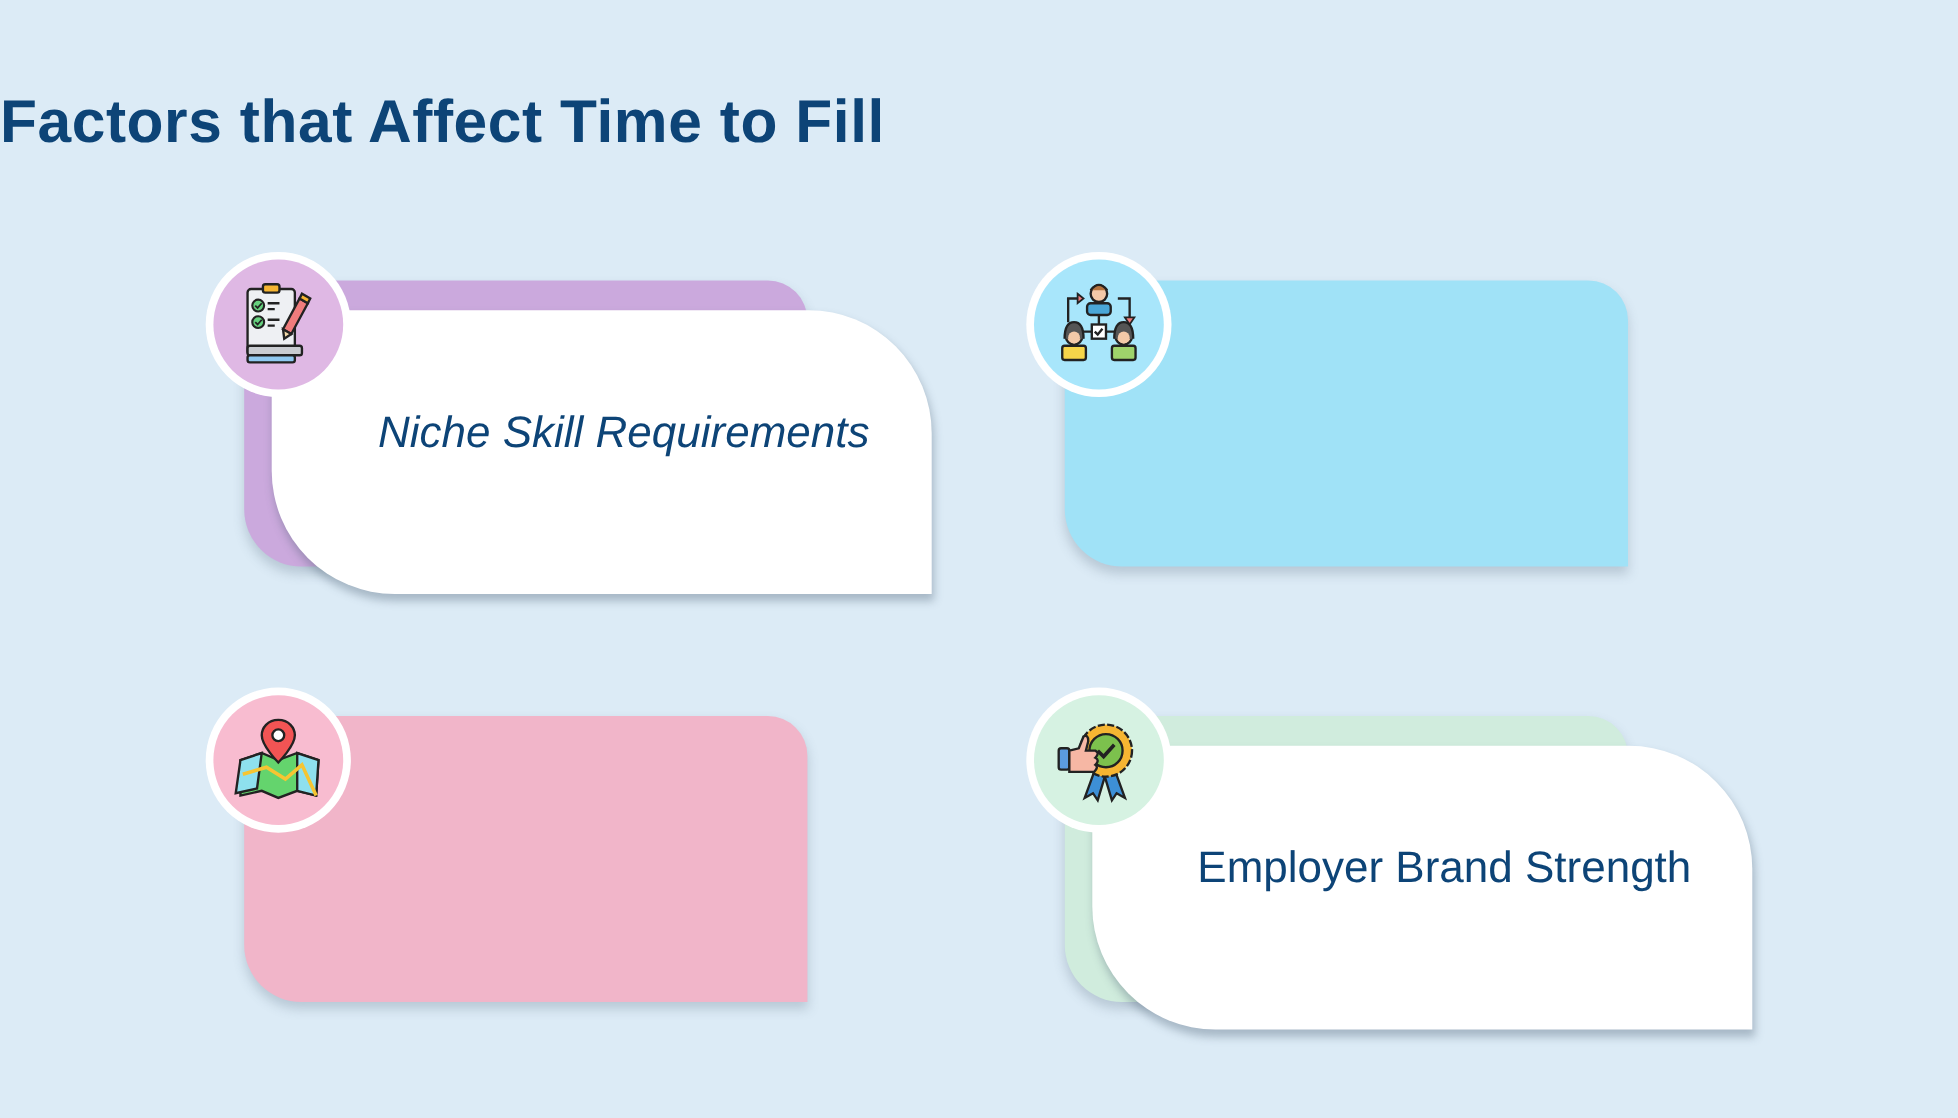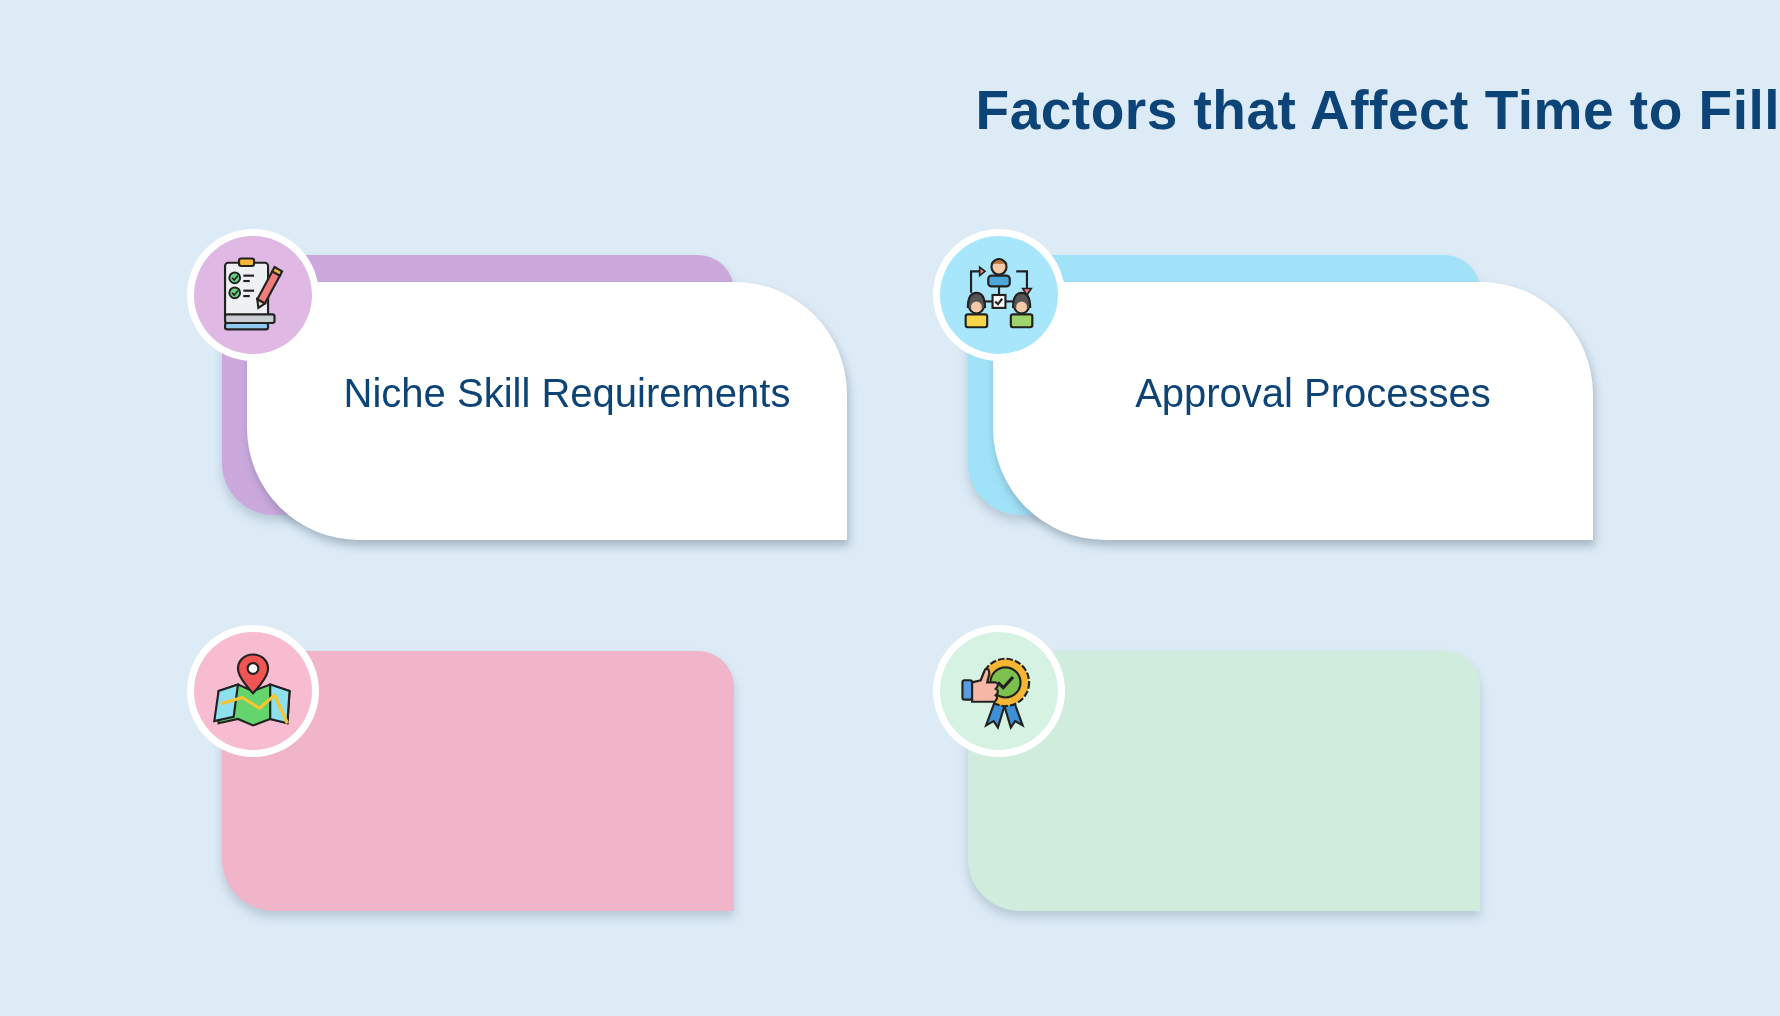--- a/index.html
+++ b/index.html
@@ -3,21 +3,21 @@
 <meta charset="utf-8">
 <style>
   html, body { margin: 0; padding: 0; }
   body {
     width: 1780px; height: 1016px; position: relative; overflow: hidden;
     background: #dcebf6;
     font-family: "Liberation Sans", "DejaVu Sans", sans-serif;
   }
   .title {
     position: absolute; left: 0; top: 78px; width: 1780px;
-    text-align: right; color: #0d4477; font-size: 55px; font-weight: 700;
+    text-align: left; color: #0d4477; font-size: 55px; font-weight: 700;
     letter-spacing: 0.5px;
   }
   .card { position: absolute; width: 680px; height: 350px; }
   .back {
     position: absolute; left: 0; top: 26px; width: 512px; height: 260px;
     border-radius: 0 36px 0 52px;
     box-shadow: 0 6px 10px rgba(80,100,120,0.25);
   }
   .front {
     position: absolute; left: 25px; top: 53px; width: 600px; height: 258px;
@@ -40,21 +40,21 @@
     width: 118px; height: 118px; border-radius: 50%;
     display: flex; align-items: center; justify-content: center;
   }
   .circle-inner svg { width: 86px; height: 86px; }
 </style>
 </head>
 <body>
 
 <div class="title">Factors that Affect Time to Fill</div>
 
-<div class="card" style="left:222px; top:229px;">
+<div class="card" style="left:222px; top:229px;font-style:italic;">
   <div class="back" style="background:#cba9dd;"></div>
   <div class="front">
     <div class="label">Niche Skill Requirements</div>
   </div>
   <div class="circle">
     <div class="circle-inner" style="background:#dfb8e4;">
       <svg viewBox="0 0 80 80">
         <rect x="14" y="10" width="40" height="56" rx="3" fill="#eef0f3" stroke="#222" stroke-width="2"></rect>
         <rect x="27" y="6" width="14" height="7" rx="2" fill="#f6b532" stroke="#222" stroke-width="2"></rect>
         <circle cx="23" cy="24" r="5" fill="#66d17f" stroke="#222" stroke-width="1.8"></circle>
@@ -70,23 +70,20 @@
         <path d="M58 18 l7 4 l-14 26 l-7 -4 z" fill="#f07c7c" stroke="#222" stroke-width="2"></path>
         <path d="M58 18 l7 4 l2 -4 l-7 -4 z" fill="#f6b532" stroke="#222" stroke-width="2"></path>
         <path d="M44 44 l7 4 l-6 4 z" fill="#f3d9a8" stroke="#222" stroke-width="2"></path>
       </svg>
     </div>
   </div>
 </div>
 
 <div class="card" style="left:968px; top:229px;">
   <div class="back" style="background:#a0e2f7;"></div>
-  <div class="front">
-    <div class="label" style="margin-top:-36px;">Approval Processes</div>
-  </div>
   <div class="circle">
     <div class="circle-inner" style="background:#a8e6fb;">
       <svg viewBox="0 0 80 80">
         <circle cx="40" cy="14" r="7" fill="#f3c9a8" stroke="#222" stroke-width="2"></circle>
         <path d="M33 11 q7 -9 14 0" fill="#b5733f" stroke="#222" stroke-width="2"></path>
         <rect x="30" y="22" width="20" height="10" rx="3" fill="#4aa7d8" stroke="#222" stroke-width="2"></rect>
         <line x1="40" y1="32" x2="40" y2="40" stroke="#222" stroke-width="2"></line>
         <rect x="34" y="40" width="12" height="12" fill="#fff" stroke="#222" stroke-width="2"></rect>
         <path d="M36.5 46 l2.5 2.5 l4 -5" stroke="#222" stroke-width="2" fill="none"></path>
         <line x1="27" y1="46" x2="34" y2="46" stroke="#222" stroke-width="2"></line>
@@ -119,20 +116,23 @@
         <path d="M10 52 l20 -6 l16 10 l14 -12 l12 26" stroke="#f6c532" stroke-width="3" fill="none"></path>
         <path d="M40 6 c-9 0 -14 7 -14 13 c0 9 14 23 14 23 s14 -14 14 -23 c0 -6 -5 -13 -14 -13z" fill="#f25454" stroke="#222" stroke-width="2"></path>
         <circle cx="40" cy="19" r="5" fill="#fff" stroke="#222" stroke-width="2"></circle>
       </svg>
     </div>
   </div>
 </div>
 
 <div class="card" style="left:968px; top:625px;">
   <div class="back" style="background:#d0ecdd;"></div>
+  <div class="front">
+    <div class="label">Employer Brand Strength</div>
+  </div>
   <div class="circle">
     <div class="circle-inner" style="background:#d6f2e2;">
       <svg viewBox="0 0 80 80">
         <path d="M36 50 l-8 22 l7 -4 l4 6 l6 -20 z" fill="#3d8fd6" stroke="#222" stroke-width="2"></path>
         <path d="M54 50 l8 22 l-7 -4 l-4 6 l-6 -20 z" fill="#3d8fd6" stroke="#222" stroke-width="2"></path>
         <circle cx="46" cy="32" r="22" fill="#f6b532" stroke="#222" stroke-width="2" stroke-dasharray="6 2"></circle>
         <circle cx="46" cy="32" r="14" fill="#7cc14d" stroke="#222" stroke-width="2"></circle>
         <path d="M39 32 l5 5 l9 -10" stroke="#222" stroke-width="3" fill="none"></path>
         <rect x="6" y="30" width="9" height="18" rx="2" fill="#5b9be0" stroke="#222" stroke-width="2"></rect>
         <path d="M15 32 l8 -2 l4 -10 q4 -2 4 4 l-2 8 h8 q4 2 0 6 q4 2 0 6 q3 2 -1 6 h-21 z" fill="#f6b7a4" stroke="#222" stroke-width="2"></path>

